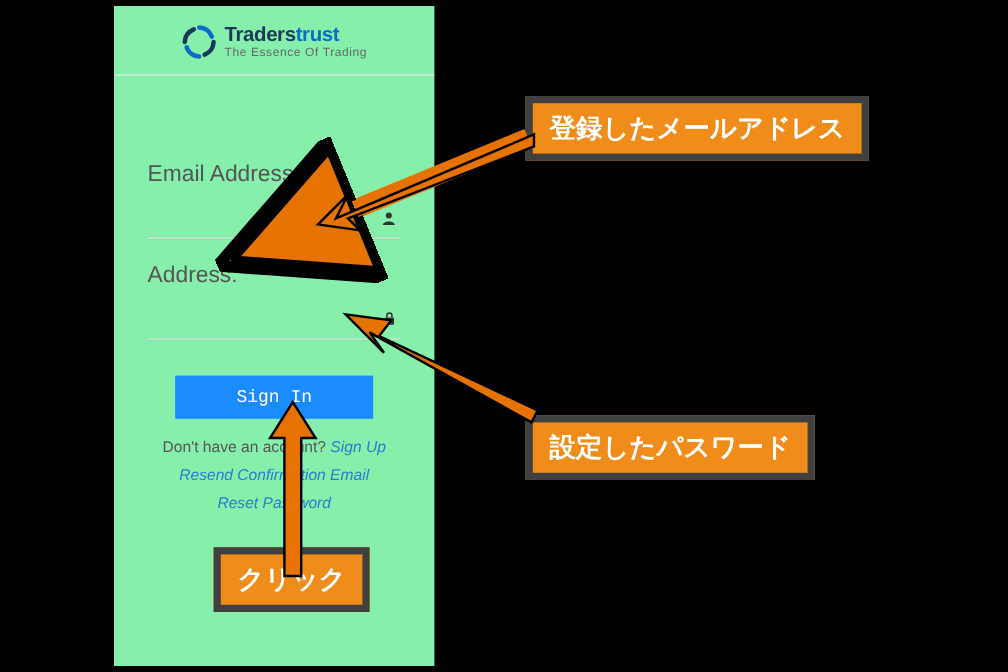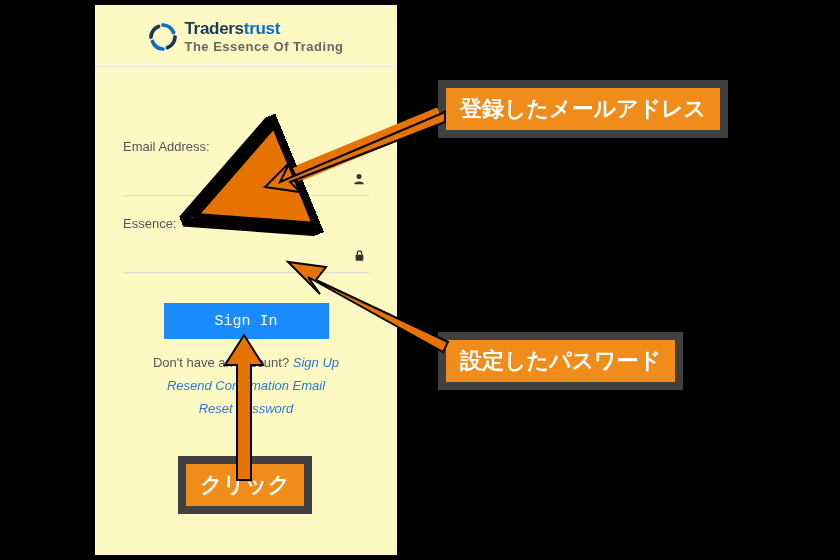--- a/index.html
+++ b/index.html
@@ -8,48 +8,48 @@
       height: 560px;
       background: #000;
       font-family: "Segoe UI", Arial, sans-serif;
       position: relative;
       overflow: hidden;
     }
     .page {
       position: absolute;
       left: 95px;
       top: 5px;
-      width: 302px;
+      width: 267px;
       height: 550px;
-      background: #fef9c3;
+      background: #86efac;
     }
     .header {
       padding: 14px 0 12px 0;
       border-bottom: 1px solid #e8e8e8;
       display: flex;
       justify-content: center;
     }
     .logo-wrap {
       display: flex;
       align-items: center;
       gap: 6px;
     }
     .logo-mark {
       width: 30px;
       height: 30px;
     }
     .logo-text-top { font-size: 17px; font-weight: 700; letter-spacing: -0.3px; }
     .logo-text-top .dark { color: #1a3a5c; }
     .logo-text-top .blue { color: #0d6bc9; }
-    .logo-text-sub { font-size: 13px; color: #666; letter-spacing: 0.5px; font-weight: bold; }
+    .logo-text-sub { font-size: 10px; color: #666; letter-spacing: 0.5px; }
     .form-area {
       padding: 72px 28px 0 28px;
     }
     .field-label {
-      font-size: 13px;
+      font-size: 19px;
       color: #555;
       margin-bottom: 10px;
     }
     .input-row {
       position: relative;
       border-bottom: 1px solid #dcdcdc;
       height: 32px;
       margin-bottom: 20px;
       box-shadow: 0 1px 0 rgba(0,0,0,0.03);
     }
@@ -92,21 +92,21 @@
     .links .row { margin-bottom: 2px; }
 
     
     .callout {
       position: absolute;
       background: #f08c1a;
       color: #fff;
       font-weight: 700;
       font-size: 22px;
       padding: 6px 14px;
-      border: 8px solid #404040;
+      border: 6px solid #404040;
       white-space: nowrap;
       font-family: "Yu Gothic", "Meiryo", sans-serif;
     }
     .arrow-svg {
       position: absolute;
       pointer-events: none;
       overflow: visible;
     }
   </style>
 </head>
@@ -139,21 +139,21 @@
     <div class="input-row">
       <input type="text" value="" style="">
       <span class="input-icon">
         <svg width="12" height="12" viewBox="0 0 24 24" fill="#333">
             <circle cx="12" cy="8" r="5"></circle>
             <path d="M2 24 C2 16 22 16 22 24 Z"></path>
           </svg>
       </span>
     </div>
 
-    <div class="field-label">Essence:</div>
+    <div class="field-label">Address:</div>
     <div class="input-row">
       <input type="password" value="" style="">
       <span class="input-icon">
         <svg width="11" height="12" viewBox="0 0 24 28" fill="#333">
             <rect x="3" y="12" width="18" height="14" rx="2"></rect>
             <path d="M7 12 V8 a5 5 0 0 1 10 0 V12" fill="none" stroke="#333" stroke-width="3"></path>
           </svg>
       </span>
     </div>
 
@@ -179,21 +179,21 @@
   </defs>
   <line x1="190" y1="5" x2="20" y2="75" stroke="#e67300" stroke-width="16" marker-end="url(#ah1)"></line>
   <line x1="190" y1="5" x2="20" y2="75" stroke="#000" stroke-width="18" stroke-opacity="0"></line>
   <line x1="190" y1="5" x2="25" y2="73" stroke="#000" stroke-width="1" fill="none"></line>
   <line x1="190" y1="5" x2="20" y2="75" stroke="#e67300" stroke-width="14" marker-end="url(#ah1)"></line>
 </svg>
 <svg class="arrow-svg" style="left:250px; top:105px;" width="230" height="110">
   <polygon points="200,5 35,75 45,55 20,80 55,85 45,75 200,15" fill="#e67300" stroke="#000" stroke-width="2" transform="translate(-5,2)"></polygon>
 </svg>
 
-<div class="callout" style="left:438px; top:332px;">設定したパスワード</div>
+<div class="callout" style="left:438px; top:346px;">設定したパスワード</div>
 <svg class="arrow-svg" style="left:278px; top:262px;" width="200" height="110">
   <polygon points="165,90 30,15 42,32 10,0 48,5 38,18 170,80" fill="#e67300" stroke="#000" stroke-width="2"></polygon>
 </svg>
 
 <div class="callout" style="left:178px; top:456px;">クリック</div>
 <svg class="arrow-svg" style="left:215px; top:335px;" width="60" height="150">
   <polygon points="22,145 22,30 10,30 29,0 48,30 36,30 36,145" fill="#e67300" stroke="#000" stroke-width="2"></polygon>
 </svg>
 
 </body></html>

